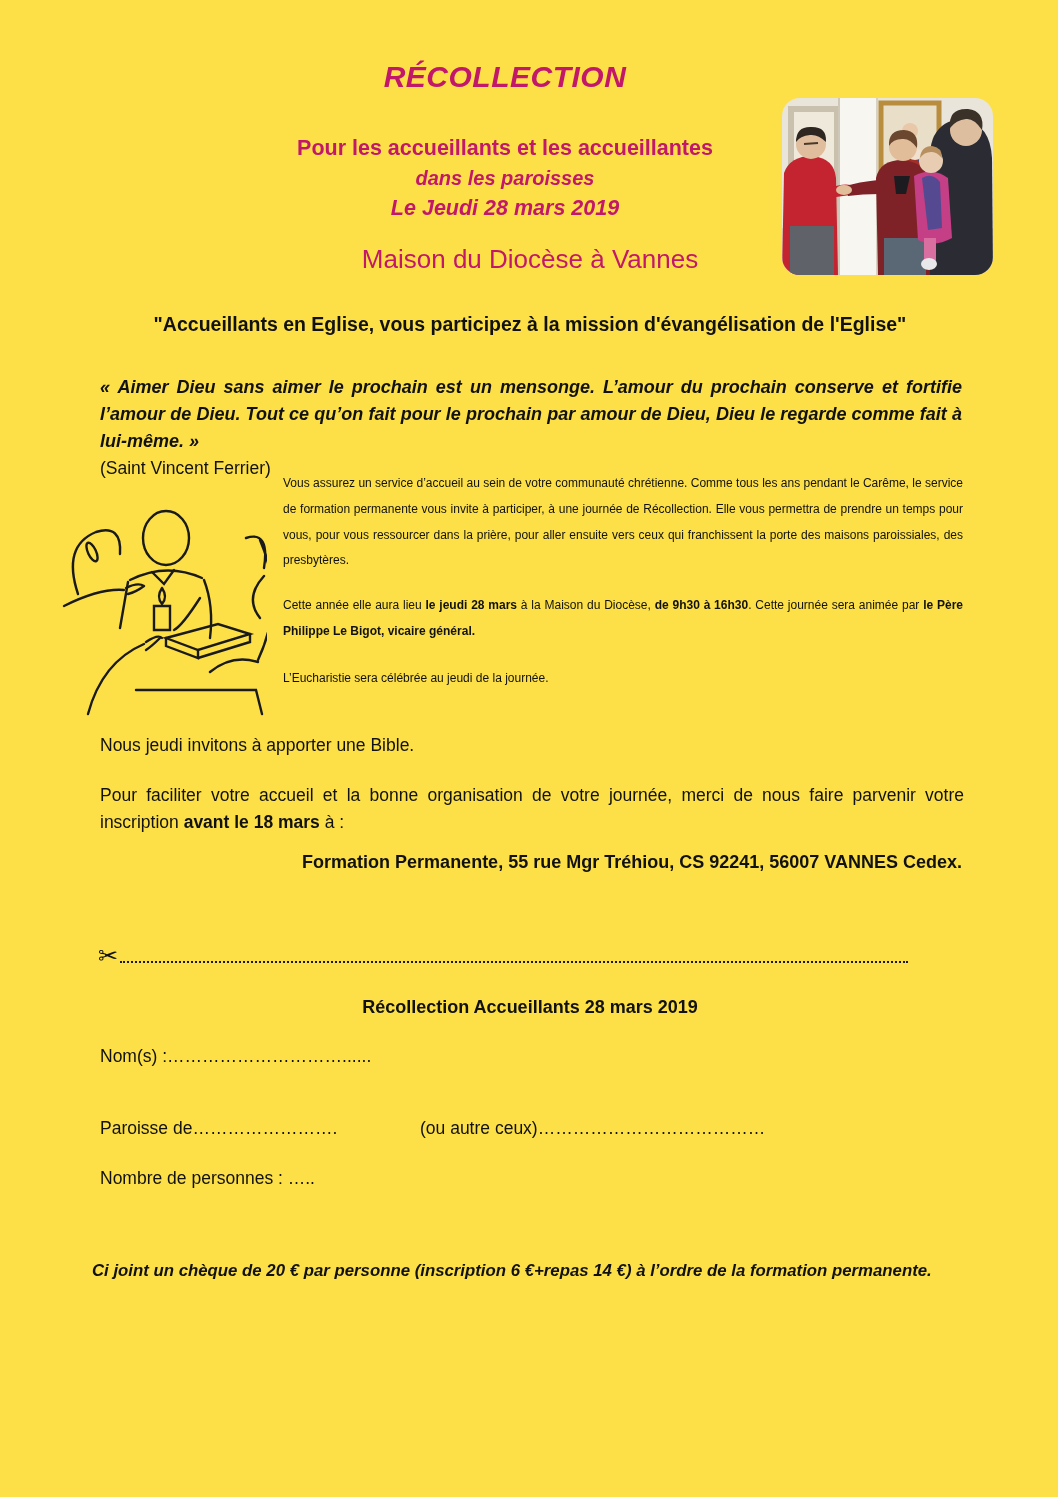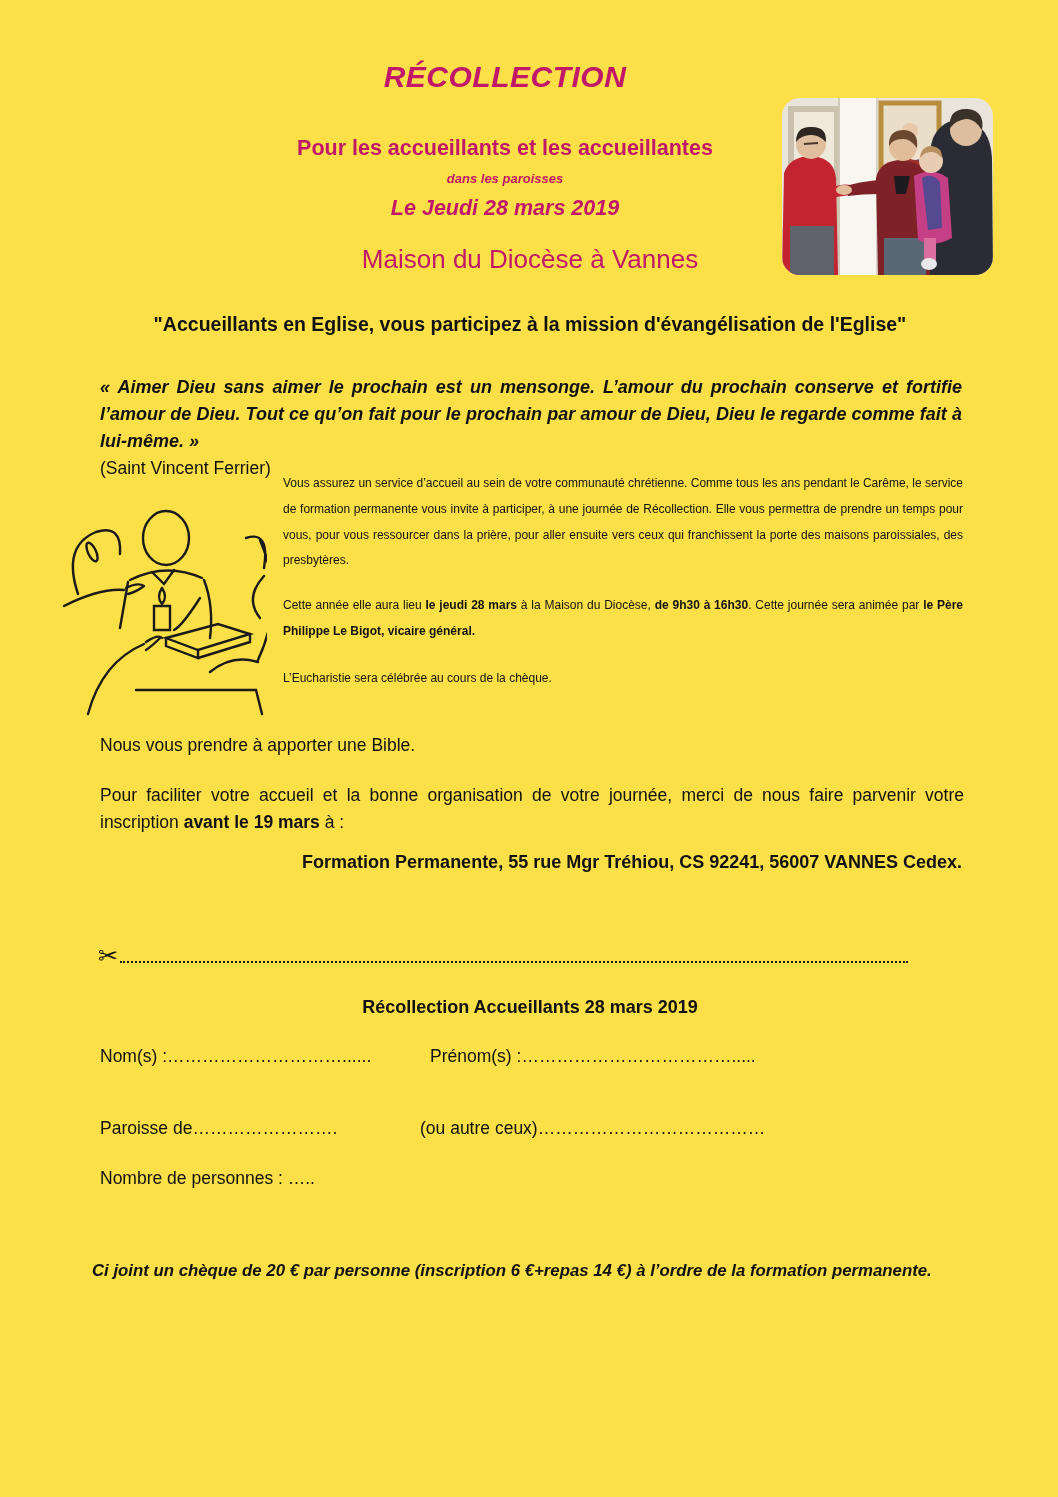--- a/index.html
+++ b/index.html
@@ -17,21 +17,21 @@
 
   
   .doc-title {
     top:60px; left:0; width:1010px; text-align:center;
     font-size:30px; font-weight:bold; font-style:italic;
     color:#c2186a; letter-spacing:0.5px;
   }
   .logo { left:101px; top:104px; width:134px; height:140px; }
   .sub-block { top:132px; left:0; width:1010px; text-align:center; color:#c2186a; }
   .sub1 { font-size:21.5px; font-weight:bold; line-height:32px; }
-  .sub2 { font-size:13px;  font-weight:bold; font-style:italic; line-height:29px; }
+  .sub2 { font-size:20px;  font-weight:bold; font-style:italic; line-height:29px; }
   .sub3 { font-size:21.5px; font-weight:bold; font-style:italic; line-height:30px; }
   .venue { top:244px; left:0; width:1060px; text-align:center;
            font-size:26px; color:#c2186a; }
   .photo-wrap { left:782px; top:98px; width:211px; height:177px;
                 border-radius:18px; overflow:hidden; }
 
   
   .headline { top:313px; left:98px; width:864px; text-align:center;
               font-size:19.5px; font-weight:bold; }
   .quote { top:374px; left:100px; width:862px; text-align:justify;
@@ -187,40 +187,39 @@
       <path d="M200,64 Q226,124 198,184"></path>
       <path d="M150,196 Q172,178 198,186"></path>
 
       <path d="M76,214 H196 L202,238"></path>
     </svg>
   </div>
 
   <div class="abs paras">
     <p>Vous assurez un service d’accueil au sein de votre communauté chrétienne.  Comme tous les  ans   pendant le Carême, le service de formation permanente vous invite à participer, à une journée de Récollection. Elle vous permettra de prendre un temps pour vous, pour vous ressourcer dans la prière, pour  aller ensuite vers  ceux qui franchissent la porte des maisons paroissiales,  des presbytères.</p>
     <p class="p-gap1"><span>Cette année elle aura lieu </span><b class="inline">le jeudi 28 mars</b><span> à la Maison du Diocèse, </span><b class="inline">de 9h30 à 16h30</b><span>. Cette journée sera animée par </span><b class="inline">le Père Philippe Le Bigot, vicaire général.</b></p>
-    <p class="p-gap2">L’Eucharistie sera célébrée au cours de la chèque.</p>
-  </div>
-
-  <div class="abs bible">Nous vous prendre à apporter une Bible.</div>
-
-  <div class="abs facili"><span>Pour faciliter votre accueil et la bonne organisation de votre journée, merci de nous faire parvenir  votre inscription </span><b class="inline">avant le 19 mars</b><span> à :</span></div>
+    <p class="p-gap2">L’Eucharistie sera célébrée au jeudi de la journée.</p>
+  </div>
+
+  <div class="abs bible">Nous jeudi invitons à apporter une Bible.</div>
+
+  <div class="abs facili"><span>Pour faciliter votre accueil et la bonne organisation de votre journée, merci de nous faire parvenir  votre inscription </span><b class="inline">avant le 18 mars</b><span> à :</span></div>
 
   <div class="abs addr">
     <div>Formation Permanente, 55 rue Mgr Tréhiou, CS 92241, 56007 VANNES Cedex.</div>
   </div>
 
   <div class="abs cutline">
     <span class="scissors">✂</span>
     <div class="dotrule"></div>
   </div>
 
   <div class="abs form-title">Récollection Accueillants 28 mars 2019</div>
 
   <div class="abs row-nom col-l f-label">Nom(s) :…………………………......</div>
-  <div class="abs row-nom col-r-prenom f-label">Prénom(s) :……………………………….....</div>
 
   <div class="abs row-paroisse col-l f-label">Paroisse de…………………….</div>
   <div class="abs row-paroisse col-r-autre f-label">(ou autre ceux)…………………………………</div>
 
   <div class="abs row-nb col-l f-label">Nombre de personnes  : …..</div>
 
 
   <div class="abs cheque">Ci joint un chèque de 20 € par personne (inscription 6 €+repas 14 €) à l’ordre de la formation permanente.</div>
 
 </div>

